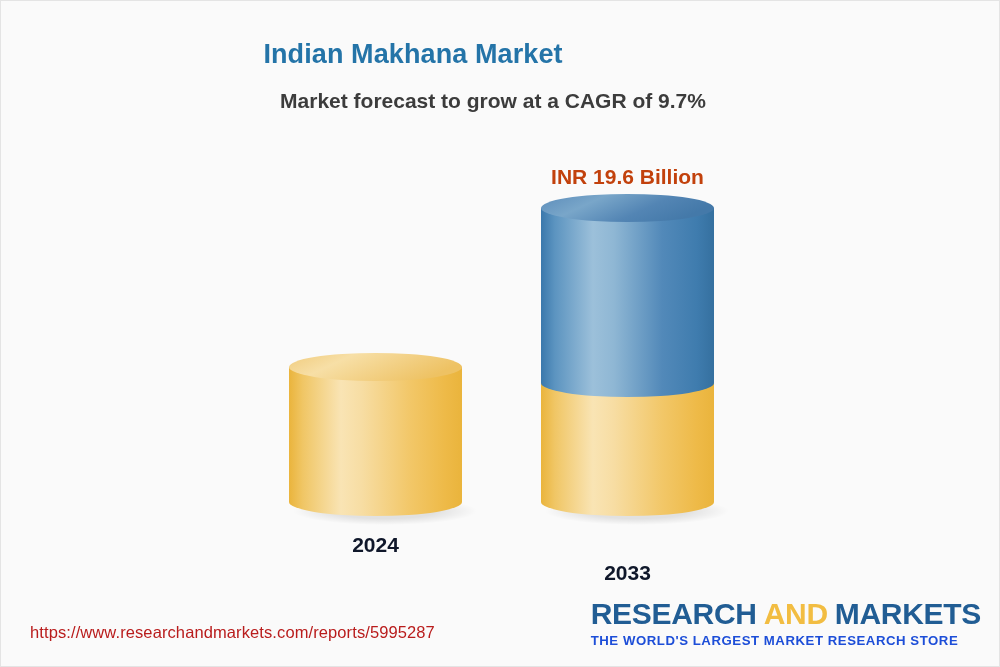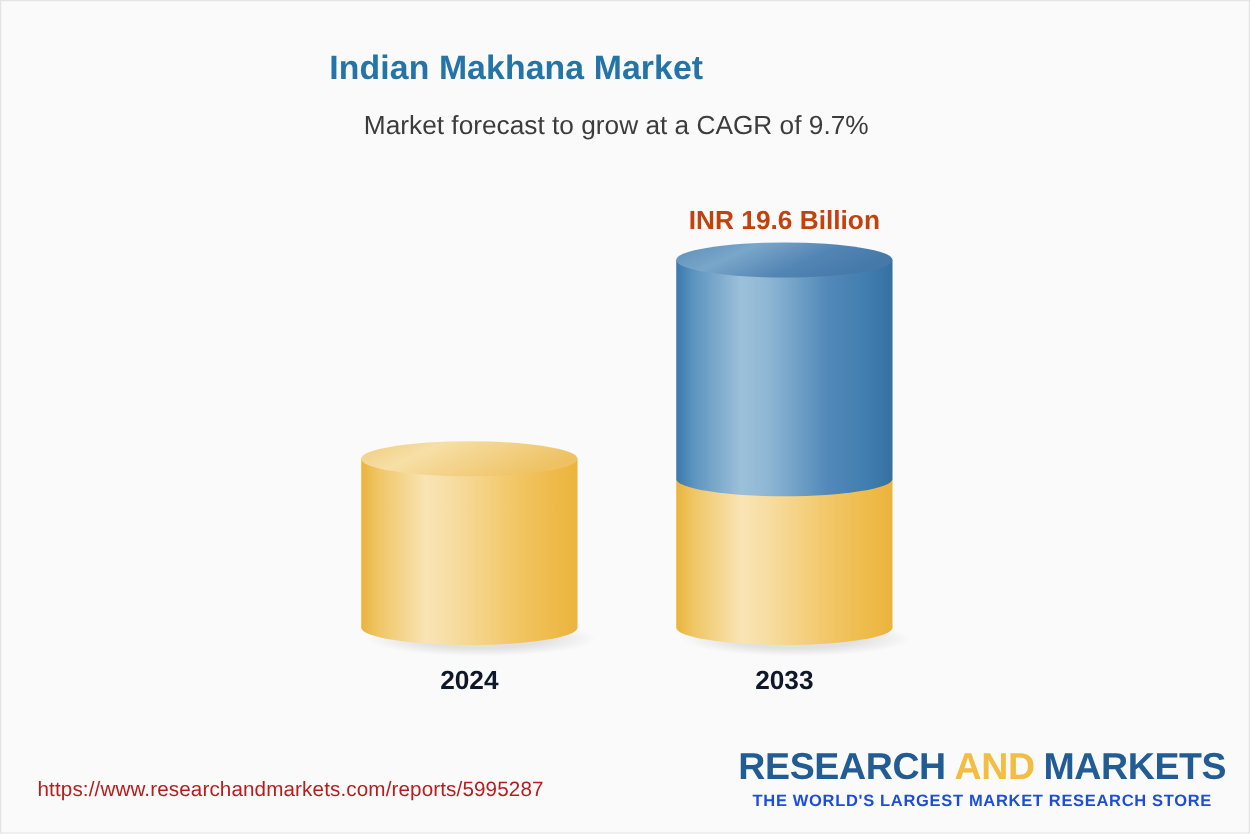--- a/index.html
+++ b/index.html
@@ -30,21 +30,21 @@
     color: #2474a8;
     letter-spacing: 0.1px;
   }
   #chart-subtitle {
     position: absolute;
     top: 88px;
     left: 0;
     width: 984px;
     text-align: center;
     font-size: 21px;
-    font-weight: normal;
+    font-weight: bold;
     color: #3c3c3c;
   }
 
   
   #plot-area {
     position: absolute;
     left: 0;
     top: 0;
     width: 1000px;
     height: 600px;
@@ -79,21 +79,21 @@
     left: 29px;
     top: 622px;
     font-size: 16.5px;
     color: #b91c1c;
     letter-spacing: 0.1px;
   }
   #logo-block {
     position: absolute;
     right: 18px;
     top: 598px;
-    text-align: center;
+    text-align: left;
   }
   #logo-main {
     font-size: 30px;
     font-weight: bold;
     letter-spacing: -0.3px;
     line-height: 1.0;
     white-space: nowrap;
   }
   .logo-blue { color: #215d94; }
   .logo-gold { color: #f2bd42; }
@@ -189,21 +189,21 @@
         <ellipse cx="96" cy="315" rx="92" ry="14" fill="url(#shadow2033)"></ellipse>
 
         <path d="M 0,187 L 0,306 A 86.5,14 0 0 0 173,306 L 173,187 Z" fill="url(#gradYellowBody2)"></path>
 
         <path d="M 0,12 L 0,187 A 86.5,14 0 0 0 173,187 L 173,12 Z" fill="url(#gradBlueBody)"></path>
 
         <ellipse cx="86.5" cy="12" rx="86.5" ry="14" fill="url(#gradBlueTop)"></ellipse>
       </svg>
     </div>
 
-    <div class="cat-label" style="left:540px; top:532px; width:173px;">2033</div>
+    <div class="cat-label" style="left:540px; top:560px; width:173px;">2033</div>
 
   </div>
 
   <div id="footer-url">https://www.researchandmarkets.com/reports/5995287</div>
 
   <div id="logo-block">
     <div id="logo-main"><span class="logo-blue">RESEARCH</span><span class="logo-gold" style="margin:0 7px;">AND</span><span class="logo-blue">MARKETS</span></div>
     <div id="logo-tagline">THE WORLD'S LARGEST MARKET RESEARCH STORE</div>
   </div>
 

